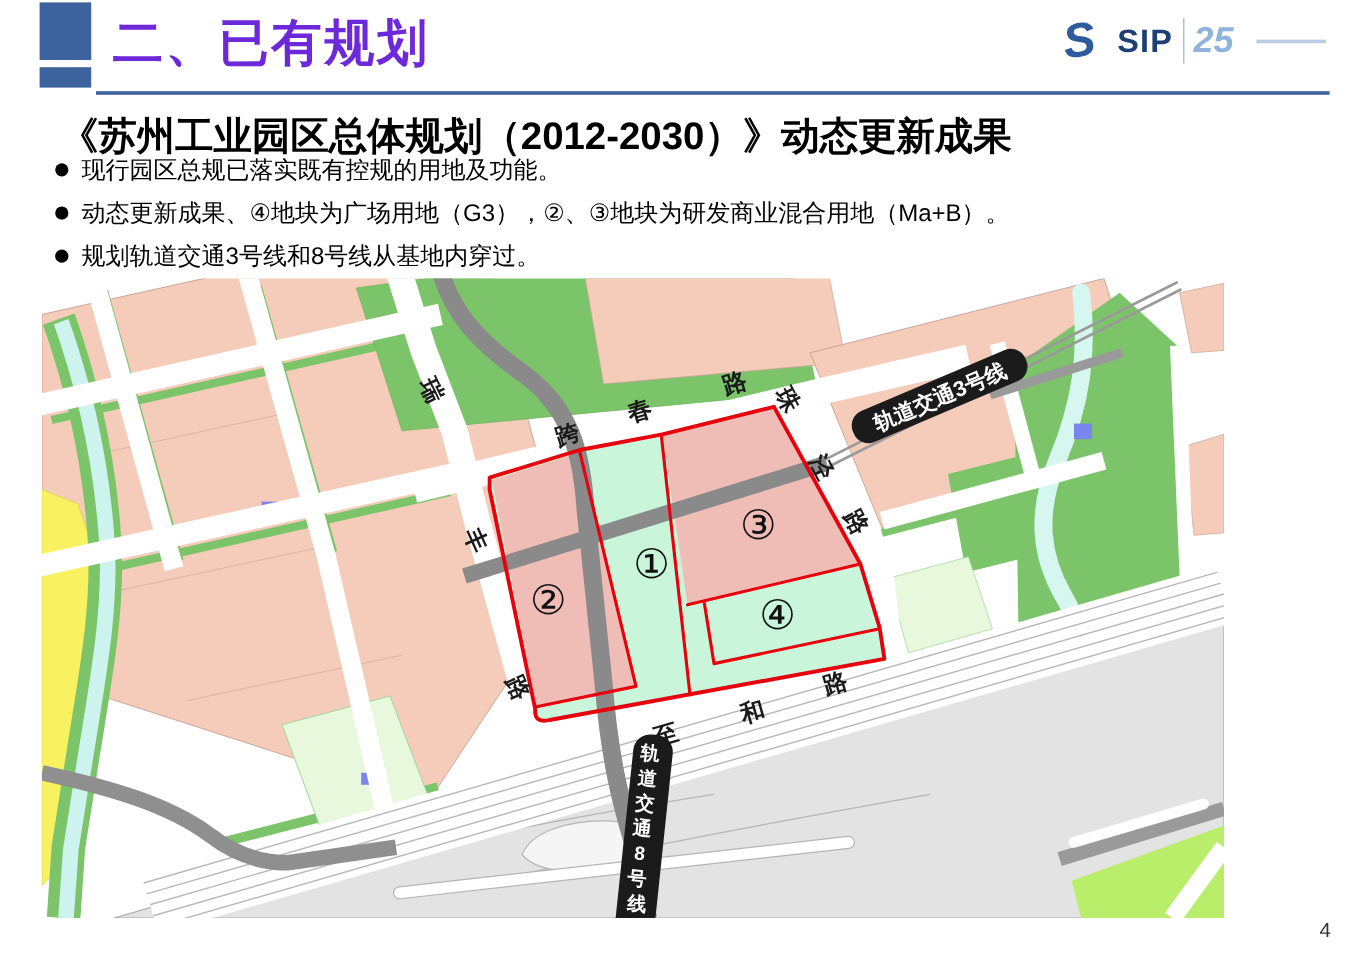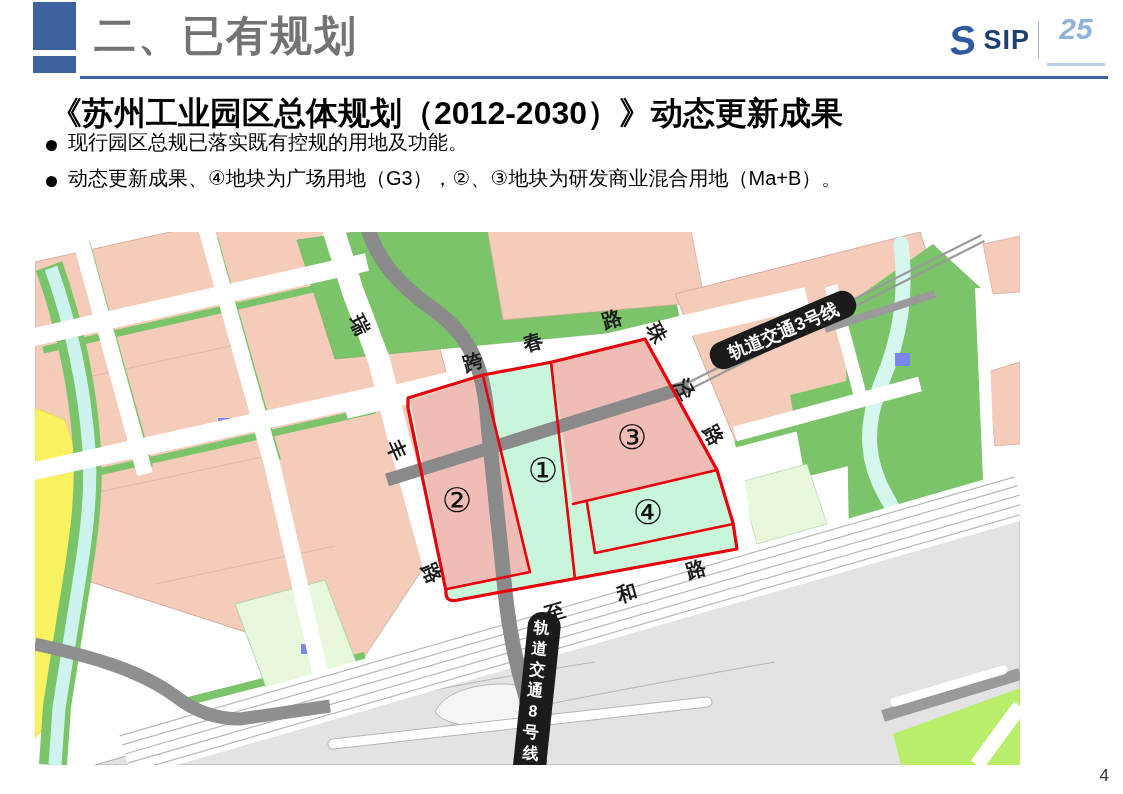--- a/index.html
+++ b/index.html
@@ -6,38 +6,38 @@
   body{
     width:1123px;height:794px;position:relative;overflow:hidden;
     background:#ffffff;
     font-family:"Liberation Sans","DejaVu Sans",sans-serif;
   }
   
   .hdr-sq-big{position:absolute;left:33px;top:2px;width:43px;height:48px;background:#3d639e;}
   .hdr-sq-small{position:absolute;left:33px;top:56px;width:43px;height:17px;background:#3d639e;}
   .hdr-title{
     position:absolute;left:94px;top:8px;
-    font-size:42px;font-weight:bold;color:#737373;letter-spacing:2px;
+    font-size:42px;font-weight:bold;color:#6d28d9;letter-spacing:2px;
   }
   .hdr-rule{position:absolute;left:80px;top:76px;width:1028px;height:3px;background:#3d639e;}
   
   .logo{position:absolute;right:18px;top:14px;display:flex;align-items:center;gap:8px;}
   .logo-s{font-size:40px;font-weight:bold;font-style:italic;color:#2e5a9e;line-height:1;transform:rotate(-8deg);}
-  .logo-sip{font-size:27px;font-weight:bold;color:#1e3f74;letter-spacing:1px;}
+  .logo-sip{font-size:27px;font-weight:bold;color:#1e3f74;letter-spacing:1px;margin-left:10px;}
   .logo-div{width:1px;height:38px;background:#9fb4cc;}
   .logo-25{font-size:30px;font-weight:bold;font-style:italic;color:#8fb3dd;line-height:1;}
-  .logo-25-wrap{display:flex;flex-direction:column;align-items:center;gap:19px;}
+  .logo-25-wrap{display:flex;align-items:center;gap:19px;}
   .logo-25-bar{width:58px;height:3px;background:#b9cde6;}
   
   .subtitle{
     position:absolute;left:50px;top:92px;
     font-size:32px;font-weight:bold;color:#000;
   }
   .bullets{position:absolute;left:46px;top:130px;width:1030px;}
-  .bullet-row{display:flex;align-items:center;margin-bottom:11px;}
+  .bullet-row{display:flex;align-items:flex-start;margin-bottom:11px;}
   .bullet-dot{width:11px;height:11px;border-radius:50%;background:#000;margin:6px 11px 0 0;flex:0 0 auto;}
   .bullet-text{font-size:20px;color:#000;line-height:1.25;}
   
   .map-wrap{position:absolute;left:35px;top:232px;width:985px;height:533px;}
   
   .page-num{position:absolute;right:14px;bottom:8px;font-size:17px;color:#333;}
   svg text{user-select:none;}
 </style>
 </head>
 <body>
@@ -60,20 +60,24 @@
 <div class="subtitle">《苏州工业园区总体规划（2012-2030）》动态更新成果</div>
 
 <div class="bullets">
   <div class="bullet-row">
     <span class="bullet-dot"></span>
     <span class="bullet-text">现行园区总规已落实既有控规的用地及功能。</span>
   </div>
   <div class="bullet-row">
     <span class="bullet-dot"></span>
     <span class="bullet-text">动态更新成果、④地块为广场用地（G3），②、③地块为研发商业混合用地（Ma+B）。</span>
+  </div>
+  <div class="bullet-row">
+    <span class="bullet-dot"></span>
+    <span class="bullet-text">规划轨道交通3号线和8号线从基地内穿过。</span>
   </div>
 </div>
 
 <div class="map-wrap">
 <svg width="985" height="533" viewBox="0 0 985 533" xmlns="http://www.w3.org/2000/svg">
 
   <rect x="0" y="0" width="985" height="533" fill="#ffffff"></rect>
 
   <g>
 

